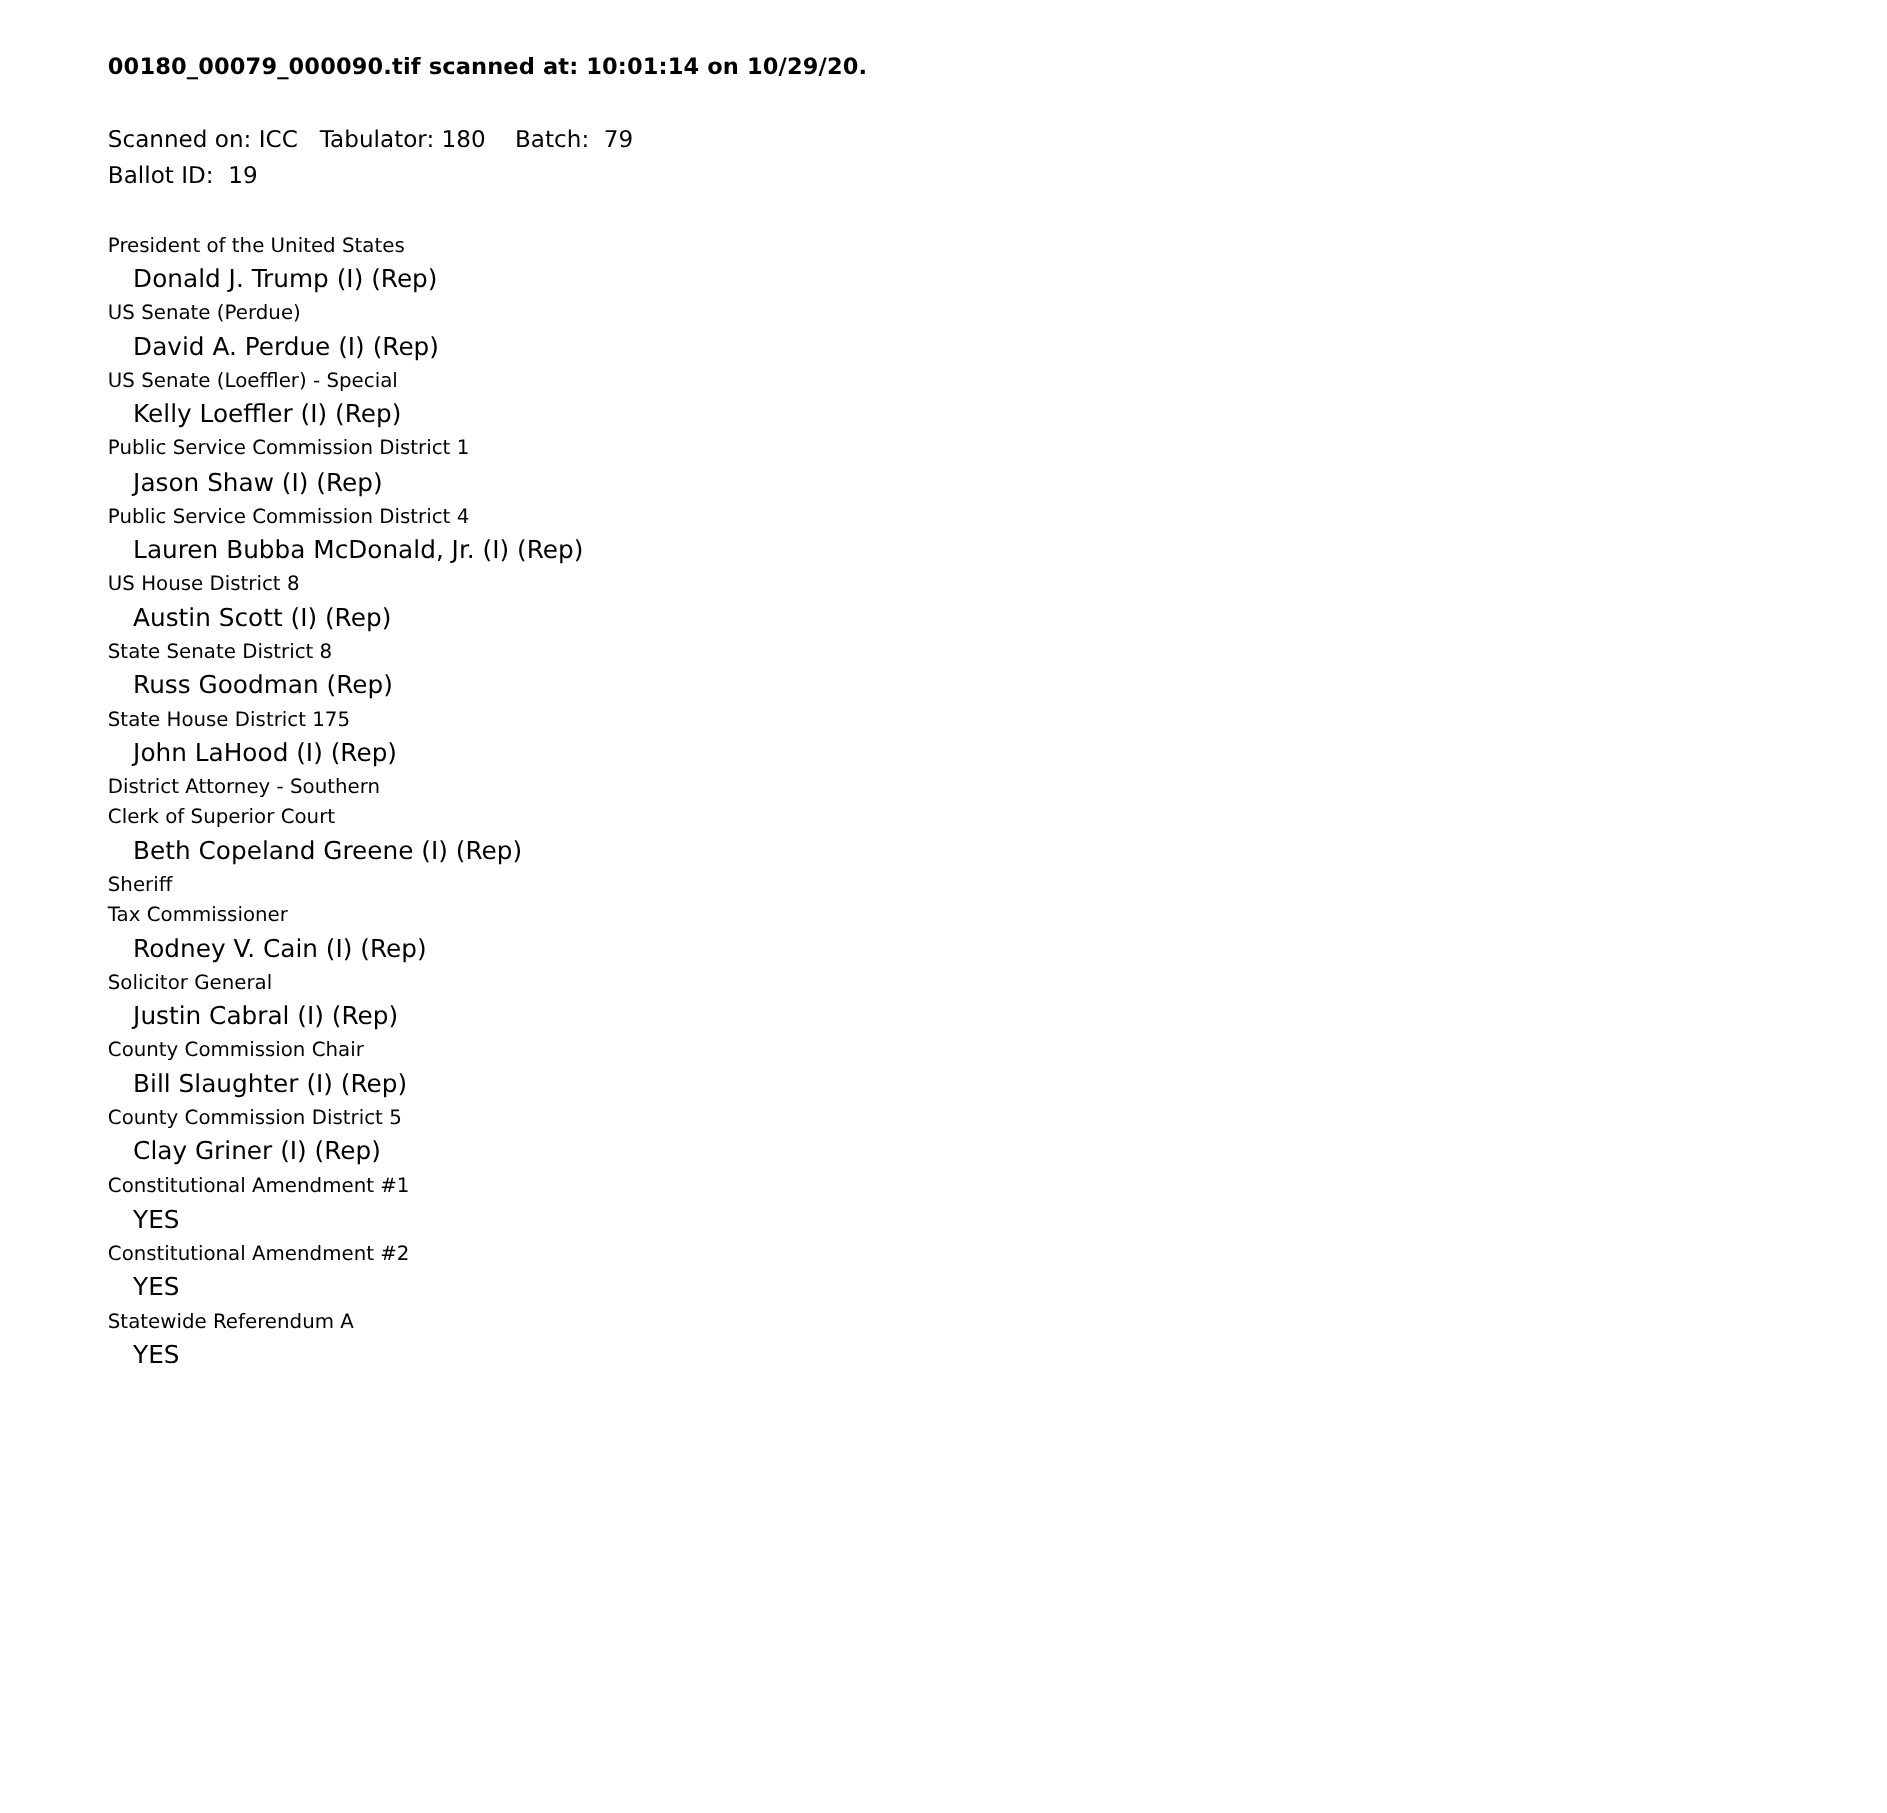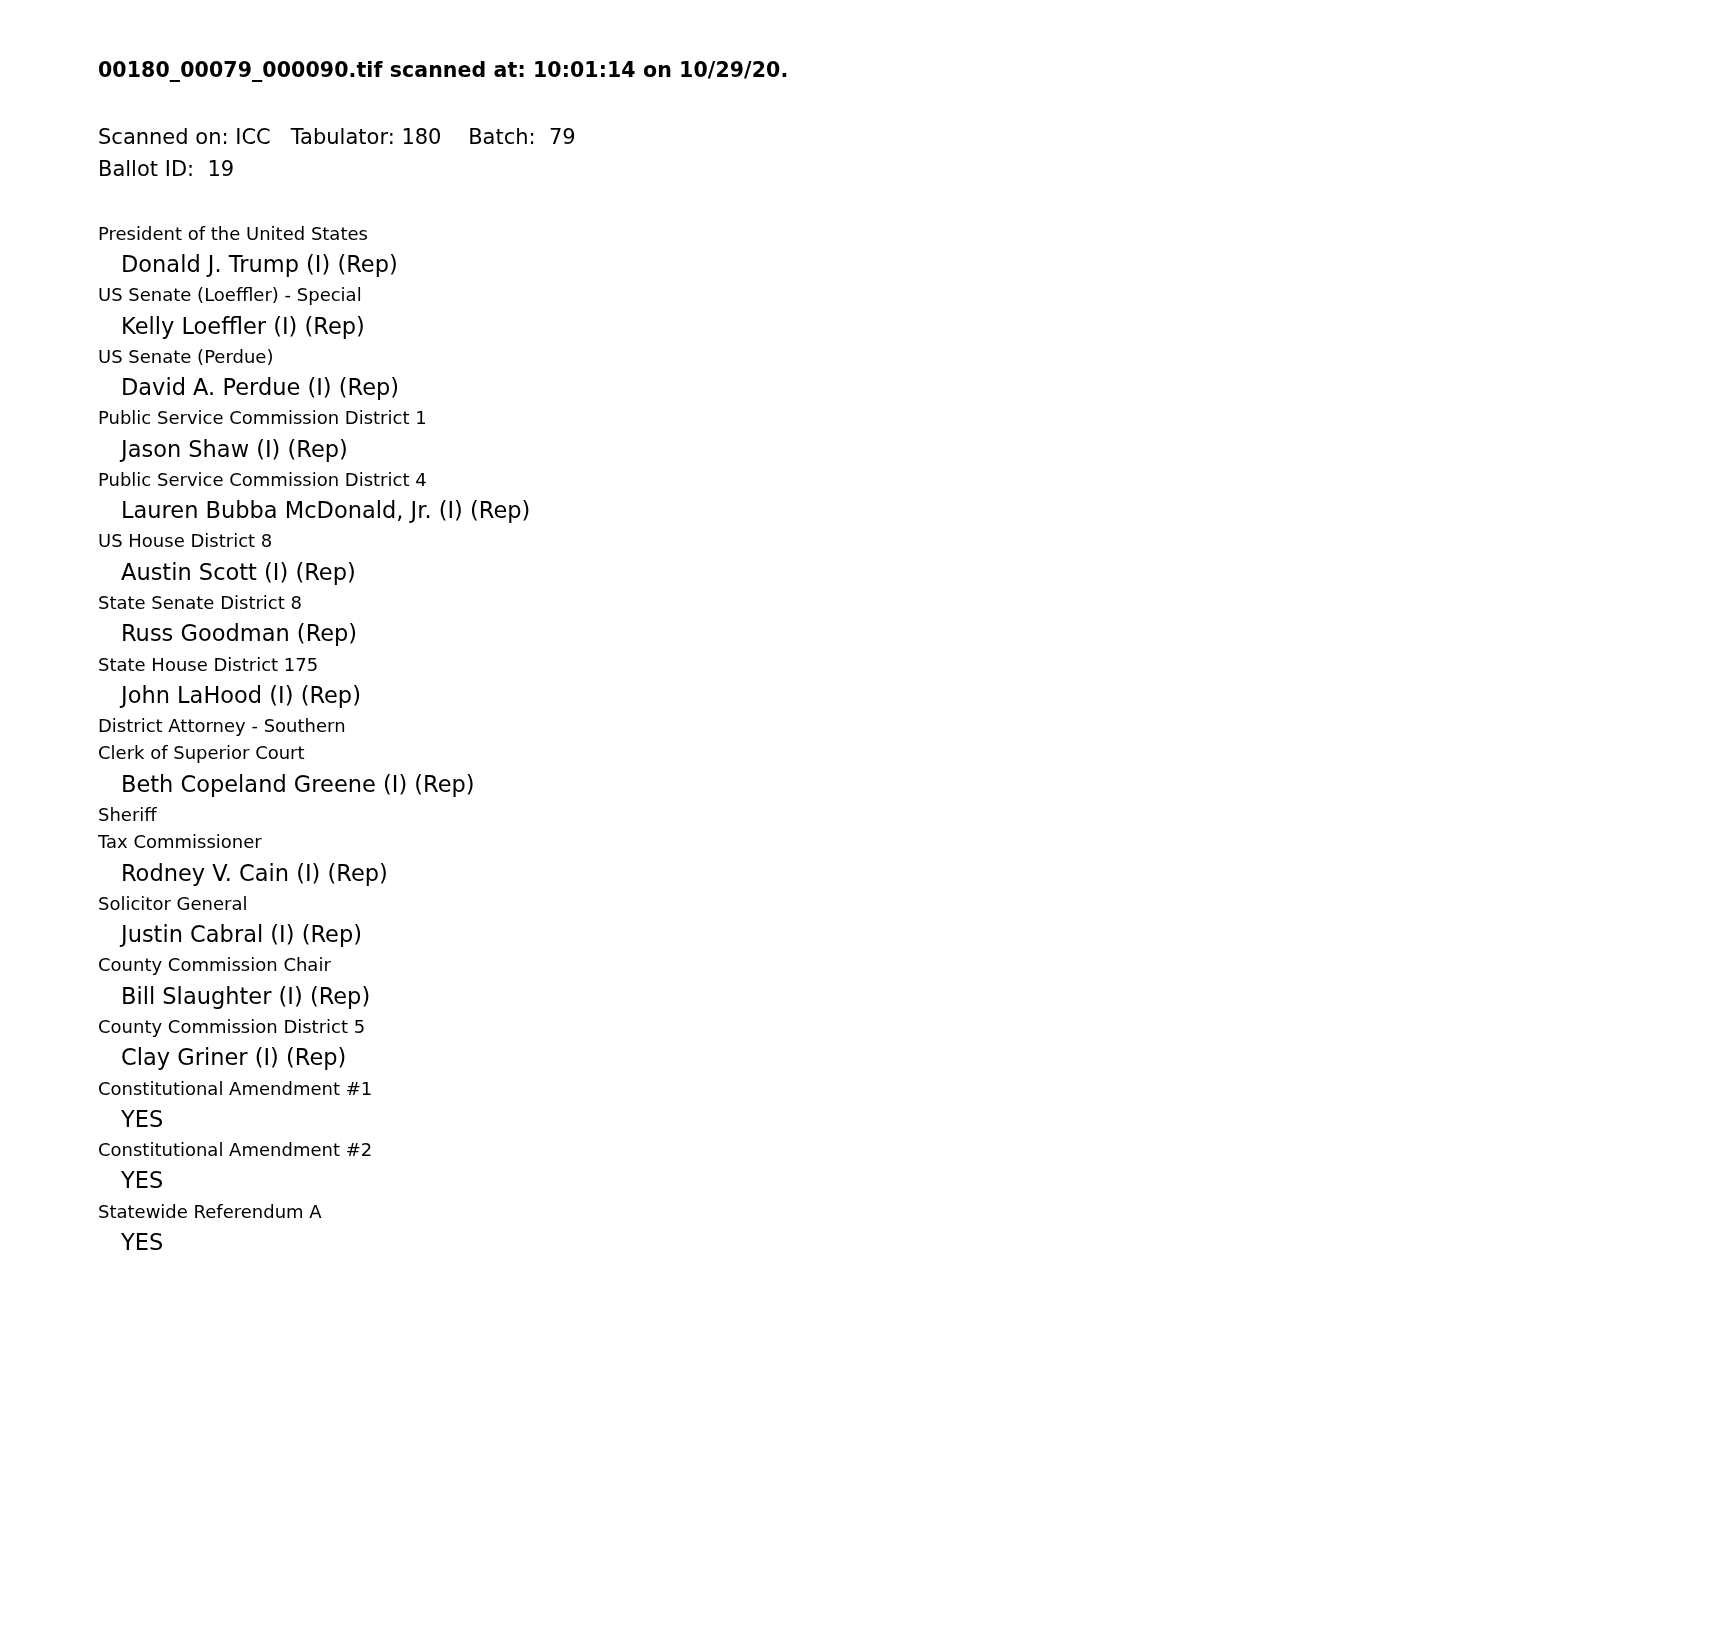--- a/index.html
+++ b/index.html
@@ -19,21 +19,21 @@
     width: 1715px;
     height: 1648px;
     box-sizing: border-box;
     padding: 46px 0 0 98px;
   }
   .scan-line {
     font-size: 20.5px;
     font-weight: 600;
     letter-spacing: 0.1px;
     line-height: 1.2;
-    margin: 12px 0 38px 0;
+    margin: 2px 0 38px 0;
   }
   .meta-block {
     margin: 0 0 34px 0;
   }
   .meta-line {
     font-size: 21px;
     line-height: 1.55;
     white-space: pre;
   }
   .contests {
@@ -68,27 +68,27 @@
   </div>
 
   <div class="contests">
 
     <div class="contest">
       <div class="contest-title">President of the United States</div>
       <div class="contest-selection">Donald J. Trump (I) (Rep)</div>
     </div>
 
     <div class="contest">
-      <div class="contest-title">US Senate (Loeffler) - Special</div>
-      <div class="contest-selection">Kelly Loeffler (I) (Rep)</div>
+      <div class="contest-title">US Senate (Perdue)</div>
+      <div class="contest-selection">David A. Perdue (I) (Rep)</div>
     </div>
 
     <div class="contest">
-      <div class="contest-title">US Senate (Perdue)</div>
-      <div class="contest-selection">David A. Perdue (I) (Rep)</div>
+      <div class="contest-title">US Senate (Loeffler) - Special</div>
+      <div class="contest-selection">Kelly Loeffler (I) (Rep)</div>
     </div>
 
     <div class="contest">
       <div class="contest-title">Public Service Commission District 1</div>
       <div class="contest-selection">Jason Shaw (I) (Rep)</div>
     </div>
 
     <div class="contest">
       <div class="contest-title">Public Service Commission District 4</div>
       <div class="contest-selection">Lauren Bubba McDonald, Jr. (I) (Rep)</div>

